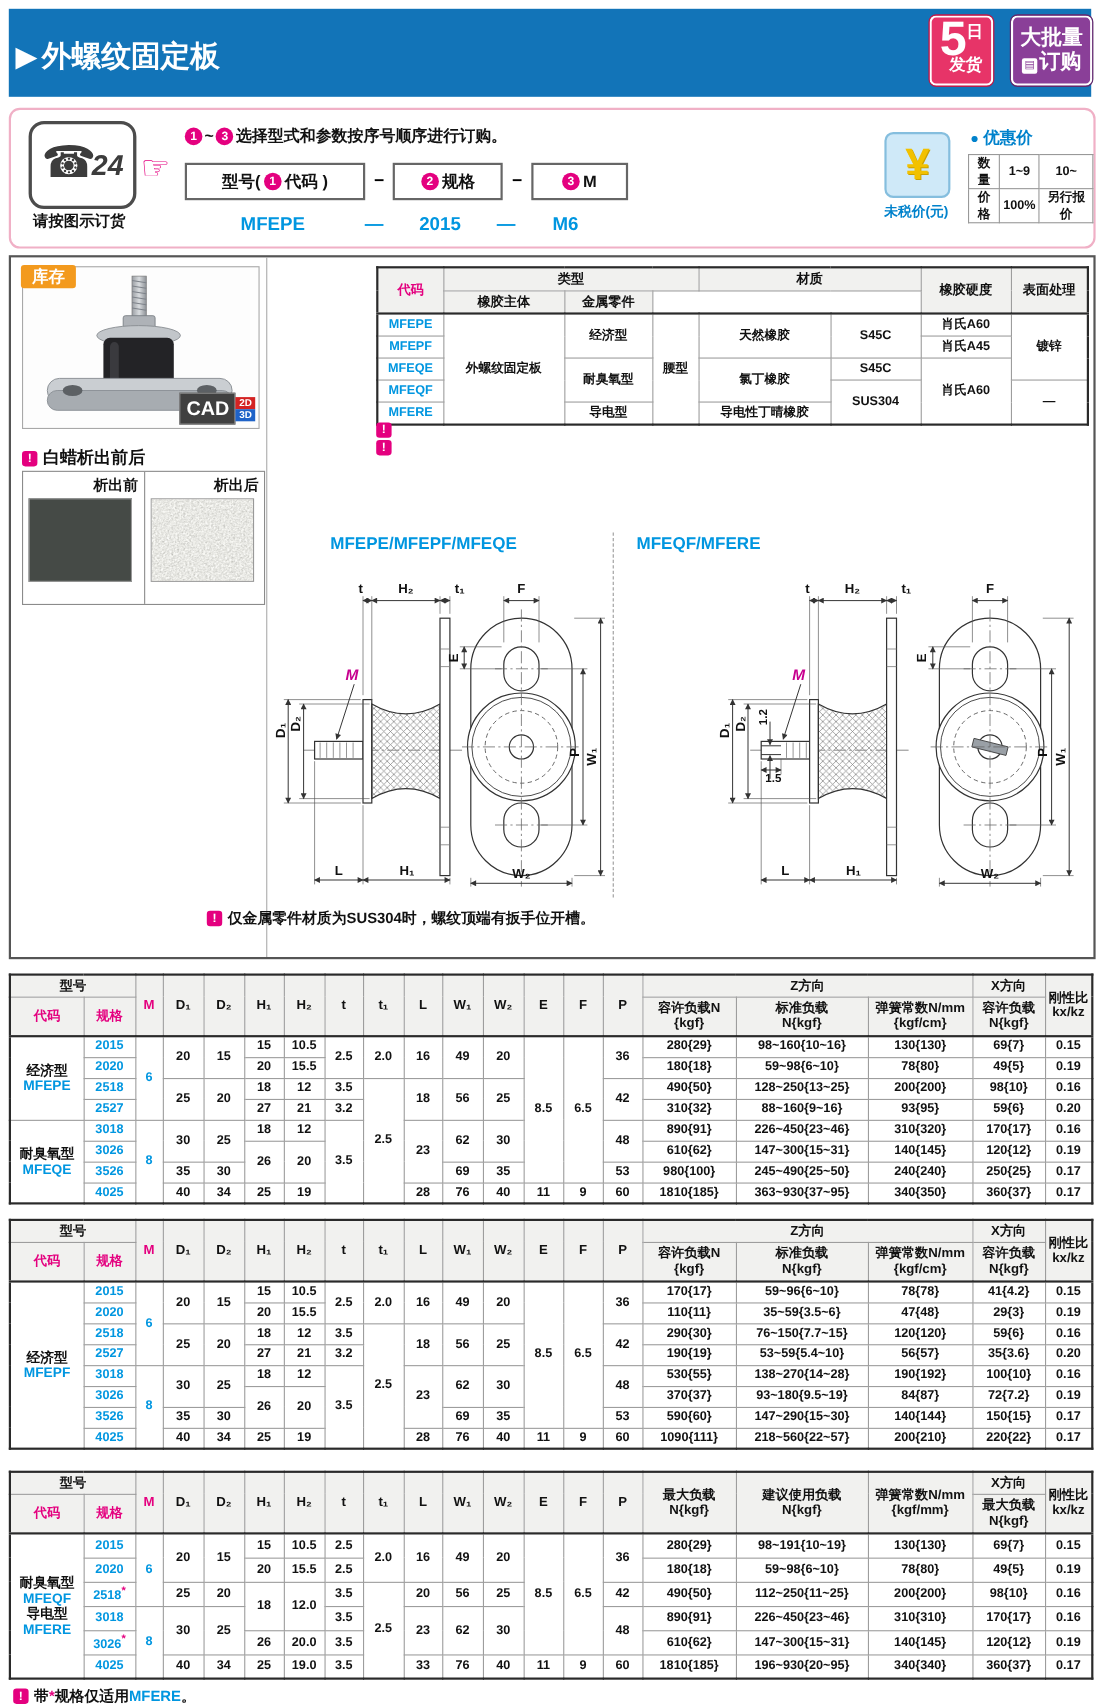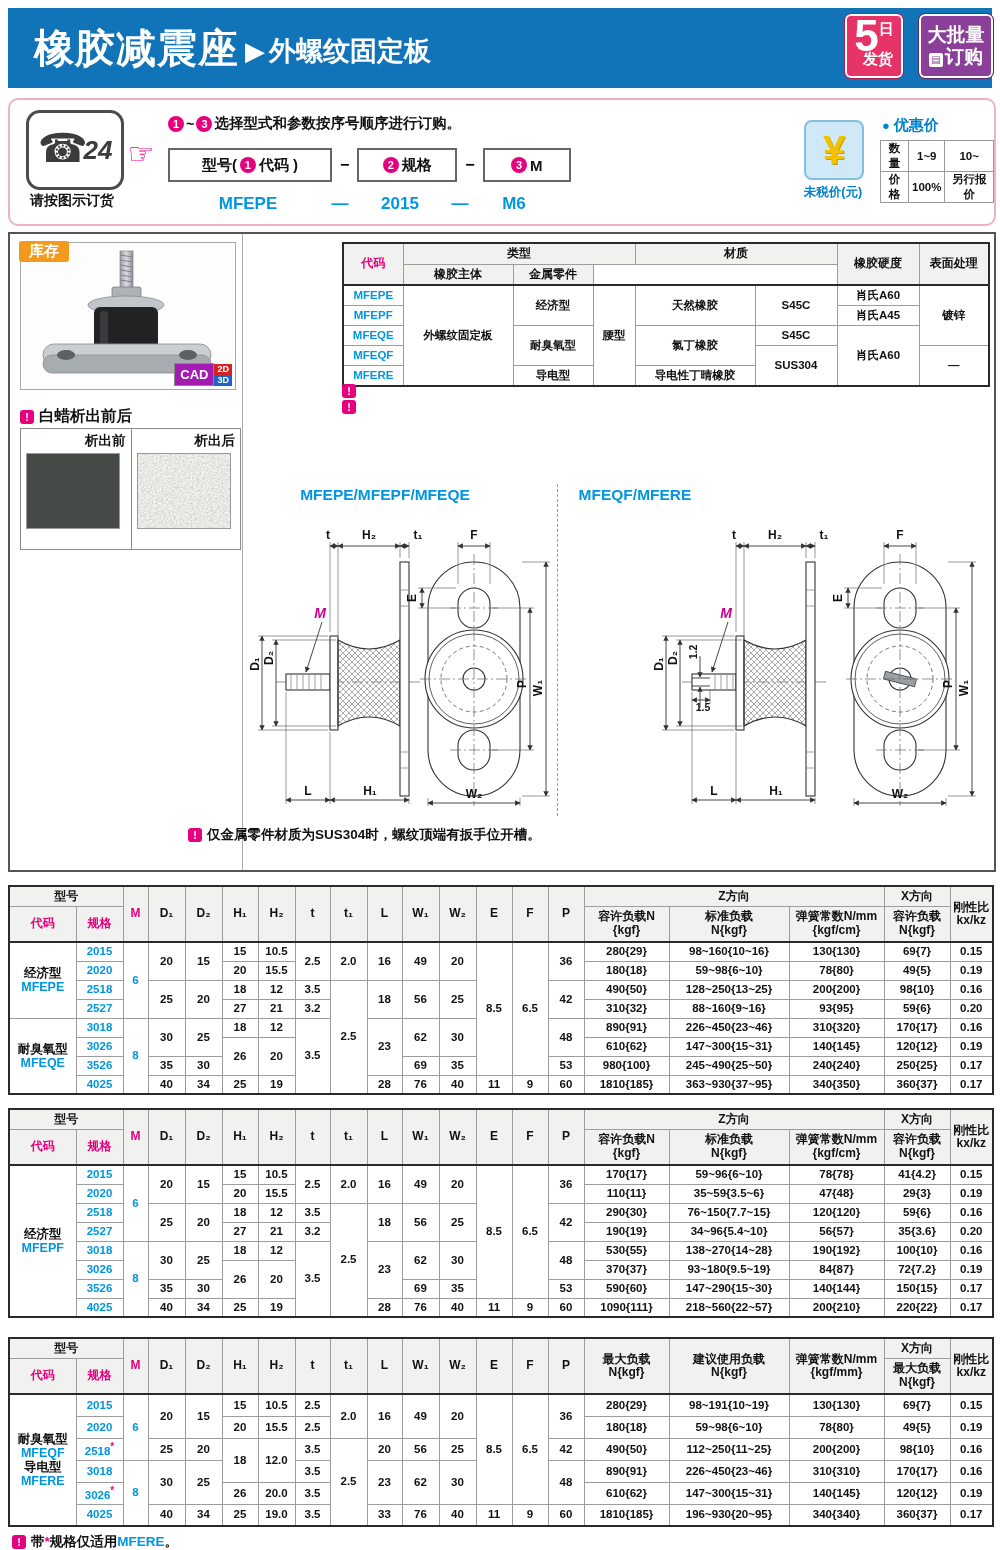--- a/index.html
+++ b/index.html
@@ -54,21 +54,21 @@
   .minitab td{border:1px solid #999;font-size:11.5px;font-weight:bold;color:#111;text-align:center;
               height:20px;padding:0 3px;background:#fff;}
 
   
   .main{left:8px;top:232px;width:984px;height:636px;border:2px solid #555;background:#fff;}
   .vline{left:232px;top:0;height:636px;border-left:1px solid #ababab;}
   .photobox{left:10px;top:8px;width:214px;height:146px;border:1px solid #a8a8a8;background:#fdfdfd;}
   .stock{position:absolute;left:-2px;top:-2px;background:#f39a1e;color:#fff;font-weight:bold;font-size:15px;
          padding:1px 10px;border-radius:3px;}
   .cadb{position:absolute;right:3px;bottom:3px;display:flex;align-items:center;}
-  .cadb .c1{background:#a21caf;color:#fff;font-weight:bold;font-size:13px;padding:3px 5px;border:1px solid #888;}
+  .cadb .c1{background:#404040;color:#fff;font-weight:bold;font-size:18px;padding:3px 5px;border:1px solid #888;}
   .cadb .c2{display:flex;flex-direction:column;}
   .cadb .d2{background:#d42323;color:#fff;font-size:9px;font-weight:bold;padding:0 3px;line-height:11px;}
   .cadb .d3{background:#1f63c8;color:#fff;font-size:9px;font-weight:bold;padding:0 3px;line-height:11px;}
 
   .noteic{display:inline-block;width:14px;height:14px;background:#e4007f;color:#fff;border-radius:3px;
           font-weight:bold;font-size:11px;line-height:14px;text-align:center;flex:0 0 auto;}
   .notes{left:332px;top:150px;width:650px;}
   .noteline{display:flex;gap:5px;align-items:flex-start;font-size:12.5px;font-weight:bold;color:#111;line-height:17px;margin-bottom:2px;}
 
   .waxtitle{left:10px;top:172px;display:flex;align-items:center;gap:5px;font-size:15.5px;font-weight:bold;color:#111;}
@@ -119,21 +119,20 @@
   .footnote{left:12px;top:1533px;display:flex;gap:5px;align-items:center;font-size:13.5px;font-weight:bold;color:#111;}
   .footnote .blue{color:#0096e0;}
   .footnote .pkstar{color:#e4007f;}
 </style>
 </head>
 <body>
 
 <div class="page">
 
   <div class="abs hdr">
-    <span class="t1">橡胶减震座</span>
     <span class="tarrow">▶</span>
     <span class="t2">外螺纹固定板</span>
     <div class="badge days">
       <span class="big">5</span><span class="sm">日</span>
       <span class="ship">发货</span>
     </div>
     <div class="badge bulk">
       <span class="l1">大批量</span>
       <span class="l2"><span class="doc">▤</span><span>订购</span></span>
     </div>
@@ -851,21 +850,21 @@
             <td>120{120}</td>
             <td>59{6}</td>
             <td>0.16</td>
           </tr>
           <tr>
             <td class="bl">2527</td>
             <td>27</td>
             <td>21</td>
             <td>3.2</td>
             <td>190{19}</td>
-            <td>34~96{5.4~10}</td>
+            <td>53~59{5.4~10}</td>
             <td>56{57}</td>
             <td>35{3.6}</td>
             <td>0.20</td>
           </tr>
           <tr>
             <td class="bl">3018</td>
             <td rowspan="4" class="bl">8</td>
             <td rowspan="2">30</td>
             <td rowspan="2">25</td>
             <td>18</td>

